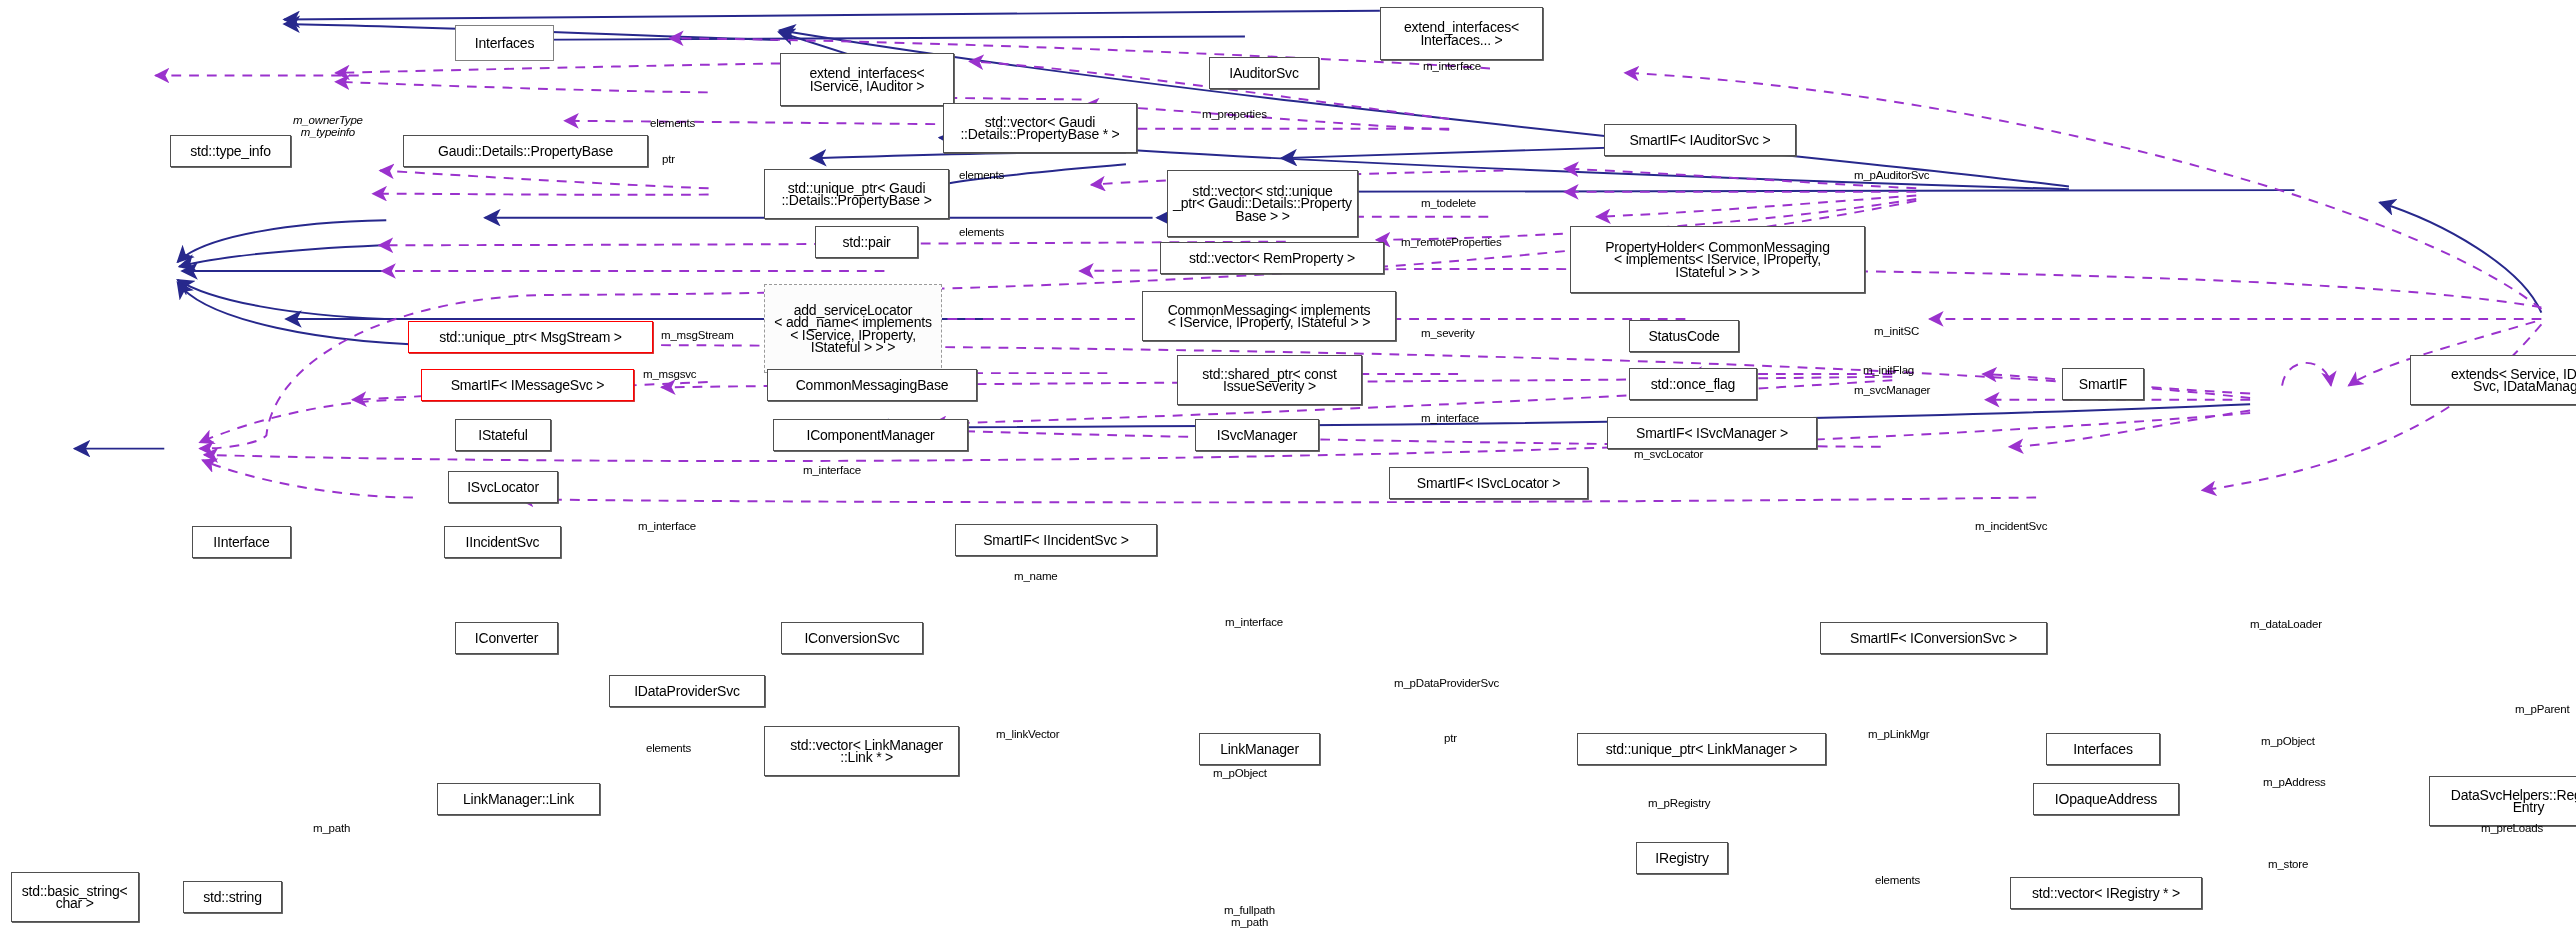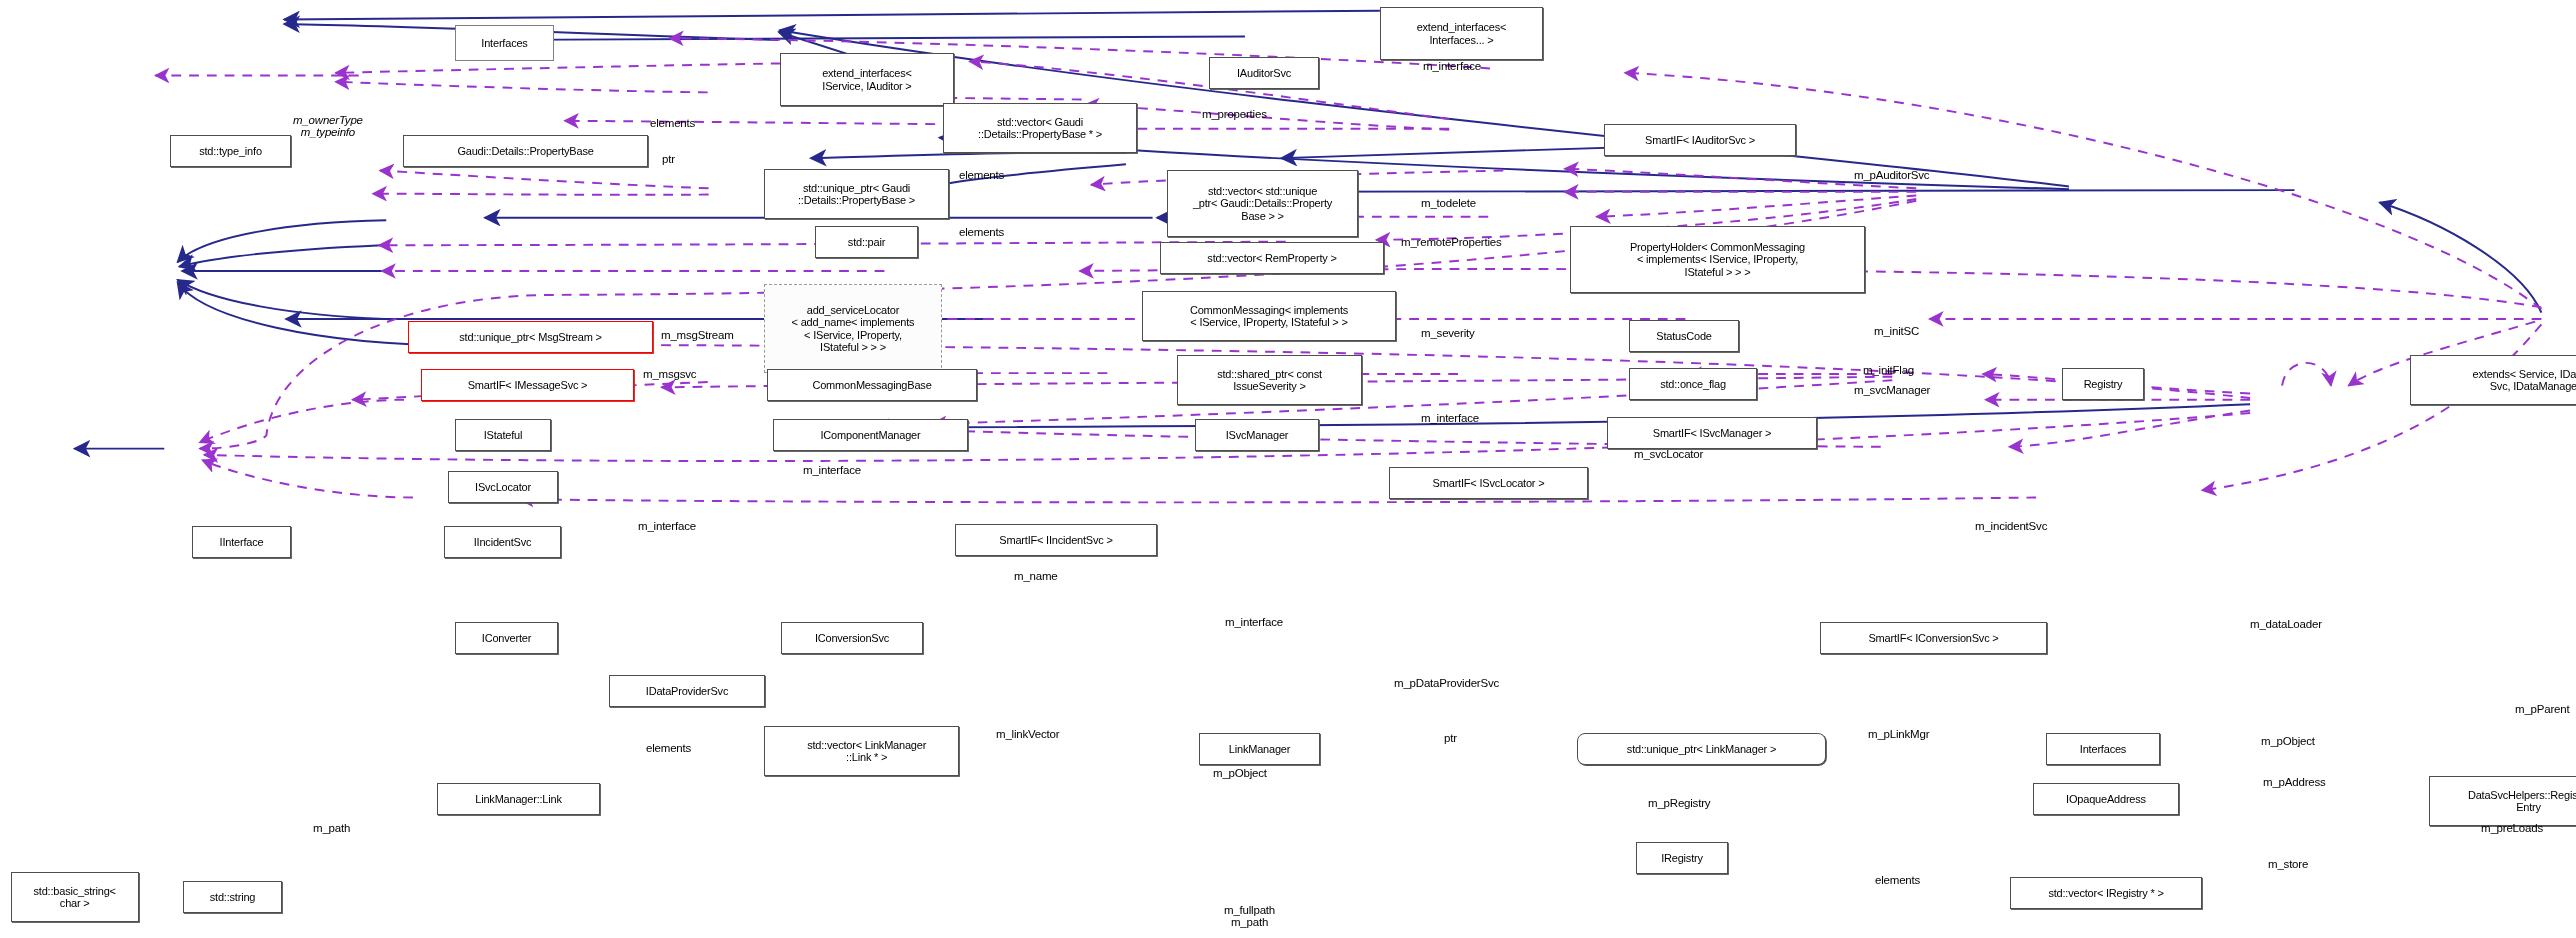--- a/index.html
+++ b/index.html
@@ -26,21 +26,21 @@
   .node {
     position: absolute;
     box-sizing: border-box;
     display: flex;
     align-items: center;
     justify-content: center;
     text-align: center;
     background: #ffffff;
     border: 0.9px solid #404040;
     color: #000000;
-    font-size: 11px;
+    font-size: 14px;
     line-height: 12.4px;
     letter-spacing: -0.2px;
     white-space: pre-line;
     padding: 0.9px 2.7px;
     z-index: 5;
   }
   
   .node.solid {
     border: 0.9px solid #4f4f4f;
     box-shadow: 0.9px 0.9px 0 0 #565656;
@@ -241,40 +241,40 @@
 IStateful &gt; &gt; &gt;</div>
       <div class="node solid" style="left: 1142px; top: 291px; width: 254px; height: 50px;">CommonMessaging&lt; implements
 &lt; IService, IProperty, IStateful &gt; &gt;</div>
       <div class="node solid" style="left: 1629px; top: 320px; width: 110px; height: 32px;">StatusCode</div>
       <div class="node redbox" style="left: 408px; top: 321px; width: 245px; height: 32px;">std::unique_ptr&lt; MsgStream &gt;</div>
       <div class="node solid" style="left: 1177px; top: 355px; width: 185px; height: 50px;">std::shared_ptr&lt; const
 IssueSeverity &gt;</div>
       <div class="node solid" style="left: 1629px; top: 368px; width: 128px; height: 32px;">std::once_flag</div>
       <div class="node redbox" style="left: 421px; top: 369px; width: 213px; height: 32px;">SmartIF&lt; IMessageSvc &gt;</div>
       <div class="node solid" style="left: 767px; top: 369px; width: 210px; height: 32px;">CommonMessagingBase</div>
-      <div class="node solid" style="left: 2062px; top: 368px; width: 82px; height: 32px;">Registry</div>
+      <div class="node solid" style="left: 2062px; top: 368px; width: 82px; height: 32px;">SmartIF</div>
       <div class="node solid" style="left: 2410px; top: 355px; width: 277px; height: 50px;">extends&lt; Service, IDataProvider
 Svc, IDataManagerSvc &gt;</div>
       <div class="node solid" style="left: 455px; top: 419px; width: 96px; height: 32px;">IStateful</div>
       <div class="node solid" style="left: 773px; top: 419px; width: 195px; height: 32px;">IComponentManager</div>
       <div class="node solid" style="left: 1195px; top: 419px; width: 124px; height: 32px;">ISvcManager</div>
       <div class="node solid" style="left: 1607px; top: 417px; width: 210px; height: 32px;">SmartIF&lt; ISvcManager &gt;</div>
       <div class="node solid" style="left: 448px; top: 471px; width: 110px; height: 32px;">ISvcLocator</div>
       <div class="node solid" style="left: 1389px; top: 467px; width: 199px; height: 32px;">SmartIF&lt; ISvcLocator &gt;</div>
       <div class="node solid" style="left: 192px; top: 526px; width: 99px; height: 32px;">IInterface</div>
       <div class="node solid" style="left: 444px; top: 526px; width: 117px; height: 32px;">IIncidentSvc</div>
       <div class="node solid" style="left: 955px; top: 524px; width: 202px; height: 32px;">SmartIF&lt; IIncidentSvc &gt;</div>
       <div class="node solid" style="left: 455px; top: 622px; width: 103px; height: 32px;">IConverter</div>
       <div class="node solid" style="left: 781px; top: 622px; width: 142px; height: 32px;">IConversionSvc</div>
       <div class="node solid" style="left: 1820px; top: 622px; width: 227px; height: 32px;">SmartIF&lt; IConversionSvc &gt;</div>
       <div class="node solid" style="left: 609px; top: 675px; width: 156px; height: 32px;">IDataProviderSvc</div>
       <div class="node solid" style="left: 764px; top: 726px; width: 195px; height: 50px; padding-left: 13px;">std::vector&lt; LinkManager
 ::Link * &gt;</div>
       <div class="node solid" style="left: 1199px; top: 733px; width: 121px; height: 32px;">LinkManager</div>
-      <div class="node solid" style="left: 1577px; top: 733px; width: 249px; height: 32px; border-radius: 8px;">std::unique_ptr&lt; LinkManager &gt;</div>
+      <div class="node solid" style="left: 1577px; top: 733px; width: 249px; height: 32px;">std::unique_ptr&lt; LinkManager &gt;</div>
       <div class="node solid" style="left: 2046px; top: 733px; width: 114px; height: 32px;">Interfaces</div>
       <div class="node solid" style="left: 2429px; top: 776px; width: 199px; height: 50px;">DataSvcHelpers::Registry
 Entry</div>
       <div class="node solid" style="left: 437px; top: 783px; width: 163px; height: 32px;">LinkManager::Link</div>
       <div class="node solid" style="left: 2033px; top: 783px; width: 146px; height: 32px;">IOpaqueAddress</div>
       <div class="node solid" style="left: 1636px; top: 842px; width: 92px; height: 32px;">IRegistry</div>
       <div class="node solid" style="left: 10.7px; top: 872px; width: 128px; height: 50px;">std::basic_string&lt;
 char &gt;</div>
       <div class="node solid" style="left: 183px; top: 881px; width: 99px; height: 32px;">std::string</div>
       <div class="node solid" style="left: 2010px; top: 877px; width: 192px; height: 32px;">std::vector&lt; IRegistry * &gt;</div>

